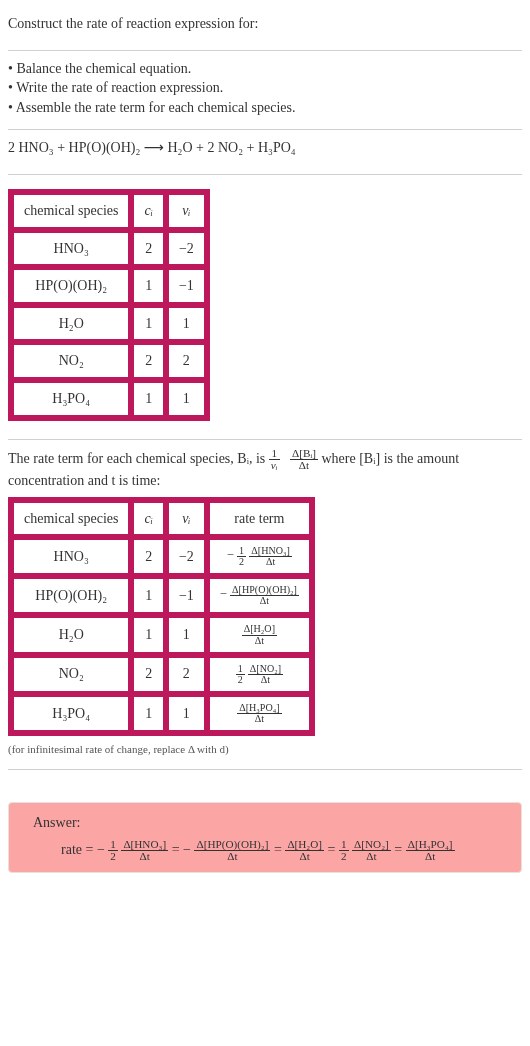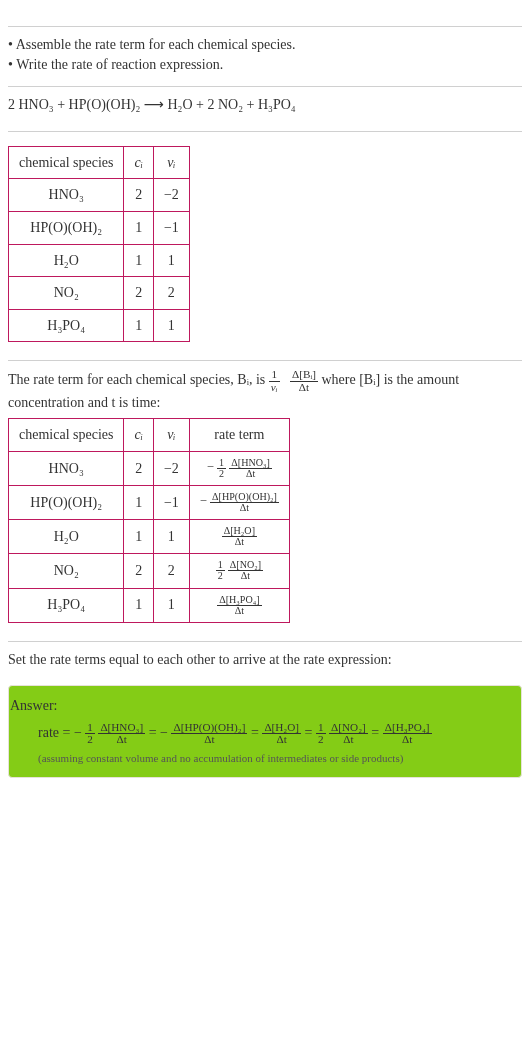--- a/index.html
+++ b/index.html
@@ -20,57 +20,59 @@
 .block {
   margin-bottom: 4px;
 }
 .bullet-list { list-style: none; }
 .bullet-list li::before { content: "• "; }
 table {
   border-collapse: collapse;
   margin: 6px 0;
 }
 table td, table th {
-  border: 1px solid #be185d;
+  border: 6px solid #be185d;
   padding: 6px 10px;
   text-align: center;
   font-weight: normal;
   vertical-align: middle;
 }
 .frac {
   display: inline-block;
   text-align: center;
   vertical-align: middle;
   font-size: 0.8em;
   line-height: 1.0;
 }
 .frac .num { display:block; border-bottom:1px solid #333; padding:0 2px; }
 .frac .den { display:block; padding:0 2px; }
 .small { font-size: 11px; color: #555; }
 .answer-box {
-  background: #84cc16;
+  background: #fca5a5;
   border: 1px solid #e6e2d8;
   border-radius: 4px;
-  padding: 10px 1px;
-  margin-top: 16px;
+  padding: 10px 24px;
+  margin-top: 24px;
 }
 .answer-box .hd { margin-bottom: 6px; }
 .indent { padding-left: 28px; }
 .rate-col { font-size: 0.9em; }
 </style>
 </head>
 <body>
 
 <div class="section">
+  <div class="block">Construct the rate of reaction expression for:</div>
 </div>
 
 <div class="section">
   <ul class="bullet-list">
+    <li>Balance the chemical equation.</li>
+    <li>Write the rate of reaction expression.</li>
     <li>Assemble the rate term for each chemical species.</li>
-    <li>Write the rate of reaction expression.</li>
   </ul>
 </div>
 
 <div class="section">
   <div class="block">2 HNO₃ + HP(O)(OH)₂  ⟶  H₂O + 2 NO₂ + H₃PO₄</div>
 </div>
 
 <div class="section">
   <table>
     <tbody>
@@ -159,26 +161,25 @@
         </tr>
         <tr>
           <td>H₃PO₄</td>
           <td>1</td>
           <td>1</td>
           <td class="rate-col"><span class="frac"><span class="num">Δ[H₃PO₄]</span><span class="den">Δt</span></span></td>
         </tr>
       </tbody>
   </table>
 
+  <div class="small">(for infinitesimal rate of change, replace Δ with d)</div>
 </div>
 
 <div class="section" style="border-bottom:none;">
-  <div class="block">Set the rate terms equal to each other to arrive at the rate expression:</div>
 
   <div class="answer-box">
     <div class="hd">Answer:</div>
     <div class="indent">
       <span>rate = </span>
       <span id="answer-terms">− <span class="frac"><span class="num">1</span><span class="den">2</span></span> <span class="frac"><span class="num">Δ[HNO₃]</span><span class="den">Δt</span></span> = − <span class="frac"><span class="num">Δ[HP(O)(OH)₂]</span><span class="den">Δt</span></span> = <span class="frac"><span class="num">Δ[H₂O]</span><span class="den">Δt</span></span> = <span class="frac"><span class="num">1</span><span class="den">2</span></span> <span class="frac"><span class="num">Δ[NO₂]</span><span class="den">Δt</span></span> = <span class="frac"><span class="num">Δ[H₃PO₄]</span><span class="den">Δt</span></span></span>
     </div>
-    <div class="small indent" style="margin-top:6px;">(assuming constant volume and no accumulation of intermediates or side products)</div>
   </div>
 </div>
 
 </body></html>

